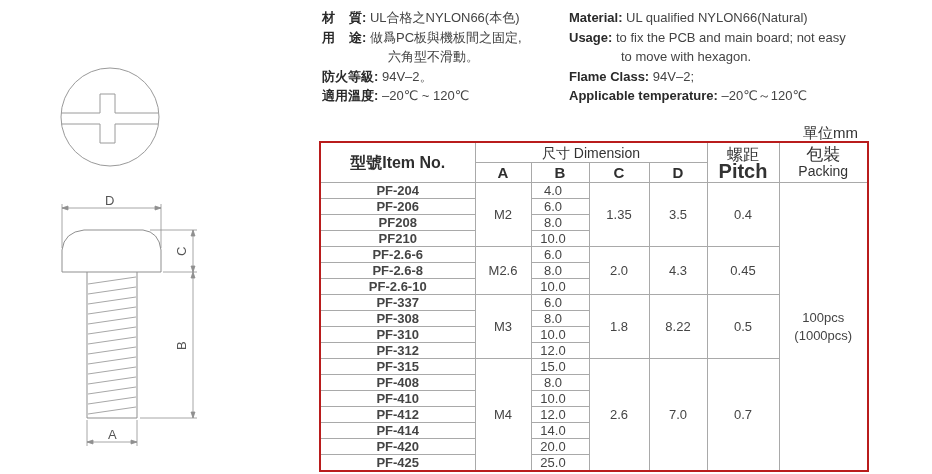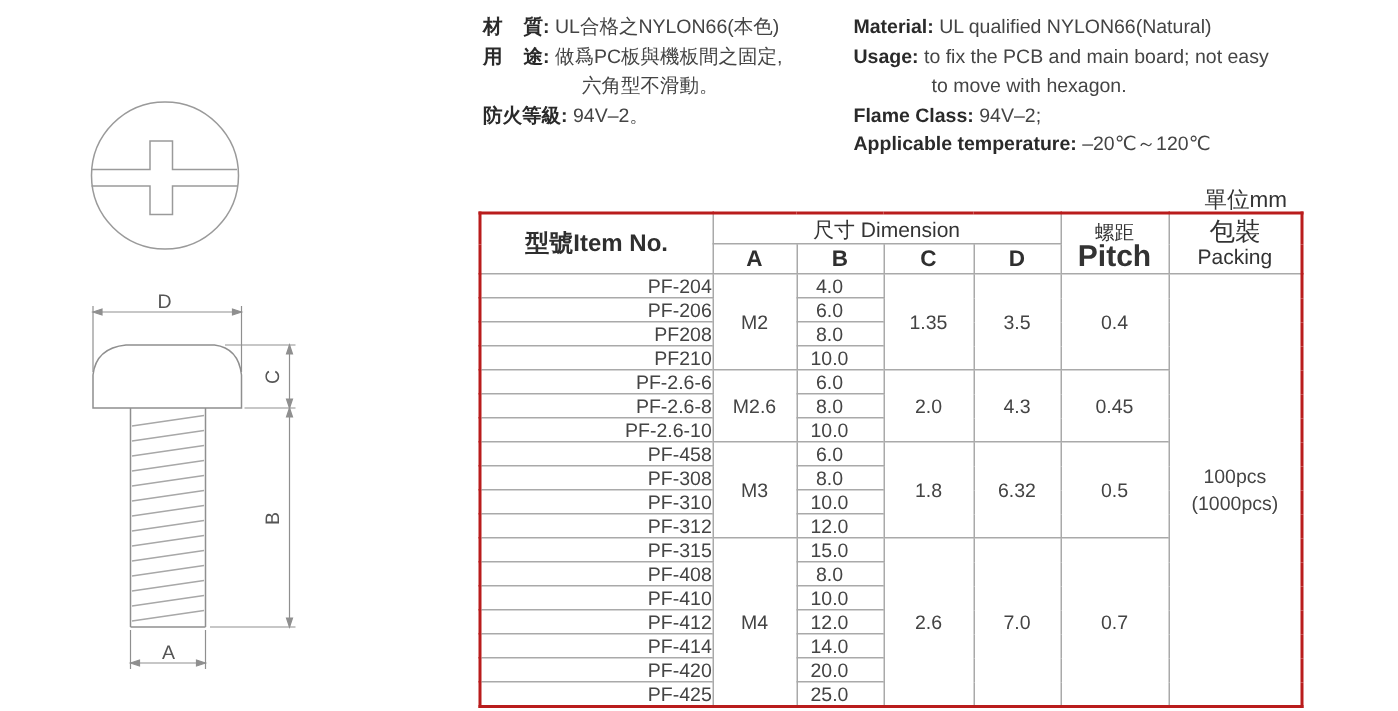--- a/index.html
+++ b/index.html
@@ -11,21 +11,21 @@
   .zh-label { display:inline-block; font-weight:bold; color:#2a2a2a; }
   .lbl-spread { display:inline-flex; justify-content:space-between; width:40px; }
   .unit { font-size:15px; color:#333; }
 
   table.spec-table { position:absolute; left:319px; top:141px; border-collapse:collapse;
          border:2px solid #b91c1c; font-size:13px; color:#444; table-layout:fixed; }
   .spec-table td, .spec-table th { border:1px solid #a9a9a9; padding:0; text-align:center;
          vertical-align:middle; height:15px; line-height:14px; }
   .spec-table th { font-weight:normal; color:#333; }
   .spec-table th.bold { font-weight:bold; font-size:15px; color:#2f2f2f; }
-  .spec-table td.item { text-align:right; }
+  .spec-table td.item { text-align:center;font-weight:bold; }
   .spec-table td.bval { text-align:center; padding-right:14px; }
   .spec-table tbody tr.first-of-group td { border-top:1.5px solid #9a9a9a; }
   .drawing-lbl { font-size:13px; fill:#555; font-family:"Liberation Sans", sans-serif; }
 </style>
 </head>
 <body>
 
 <svg class="abs" style="left:0;top:0" width="300" height="474" viewBox="0 0 300 474">
 
   <g stroke="#9a9a9a" stroke-width="1" fill="none">
@@ -102,20 +102,24 @@
         <span>用</span>
         <span>途</span>
       </span><b>:</b>
     <span>做爲PC板與機板間之固定,</span>
   </div>
   <div style="padding-left:66px;">六角型不滑動。</div>
   <div>
     <span class="zh-label">防火等級:</span>
     <span>94V–2。</span>
   </div>
+  <div>
+    <span class="zh-label">適用溫度:</span>
+    <span>–20℃ ~ 120℃</span>
+  </div>
 </div>
 
 <div class="abs spec" style="left:569px;top:8px;">
   <div>
     <b>Material:</b>
     <span>UL qualified NYLON66(Natural)</span>
   </div>
   <div>
     <b>Usage:</b>
     <span>to fix the PCB and main board; not easy</span>
@@ -141,21 +145,21 @@
       <col style="width:60px">
     <col style="width:58px">
       <col style="width:72px">
       <col style="width:89px">
   </colgroup>
   <thead>
     <tr style="height:20px">
       <th rowspan="2" class="bold" style="font-size:16px">型號Item No.</th>
       <th colspan="4" style="font-size:14px;height:19px">尺寸   Dimension</th>
       <th rowspan="2" style="line-height:17px">
-        <div style="font-size:13px">螺距</div>
+        <div style="font-size:16px">螺距</div>
         <div style="font-weight:bold;font-size:20px">Pitch</div>
       </th>
       <th rowspan="2" style="line-height:17px">
         <div style="font-size:17px">包裝</div>
         <div style="font-size:14px">Packing</div>
       </th>
     </tr>
     <tr style="height:20px">
       <th class="bold">A</th>
       <th class="bold">B</th>
@@ -198,25 +202,25 @@
       </tr>
       <tr>
         <td class="item">PF-2.6-8</td>
         <td class="bval">8.0</td>
       </tr>
       <tr>
         <td class="item">PF-2.6-10</td>
         <td class="bval">10.0</td>
       </tr>
       <tr class="first-of-group">
-        <td class="item">PF-458</td>
+        <td class="item">PF-337</td>
         <td rowspan="4">M3</td>
         <td class="bval">6.0</td>
         <td rowspan="4">1.8</td>
-        <td rowspan="4">6.32</td>
+        <td rowspan="4">8.22</td>
         <td rowspan="4">0.5</td>
       </tr>
       <tr>
         <td class="item">PF-308</td>
         <td class="bval">8.0</td>
       </tr>
       <tr>
         <td class="item">PF-310</td>
         <td class="bval">10.0</td>
       </tr>

